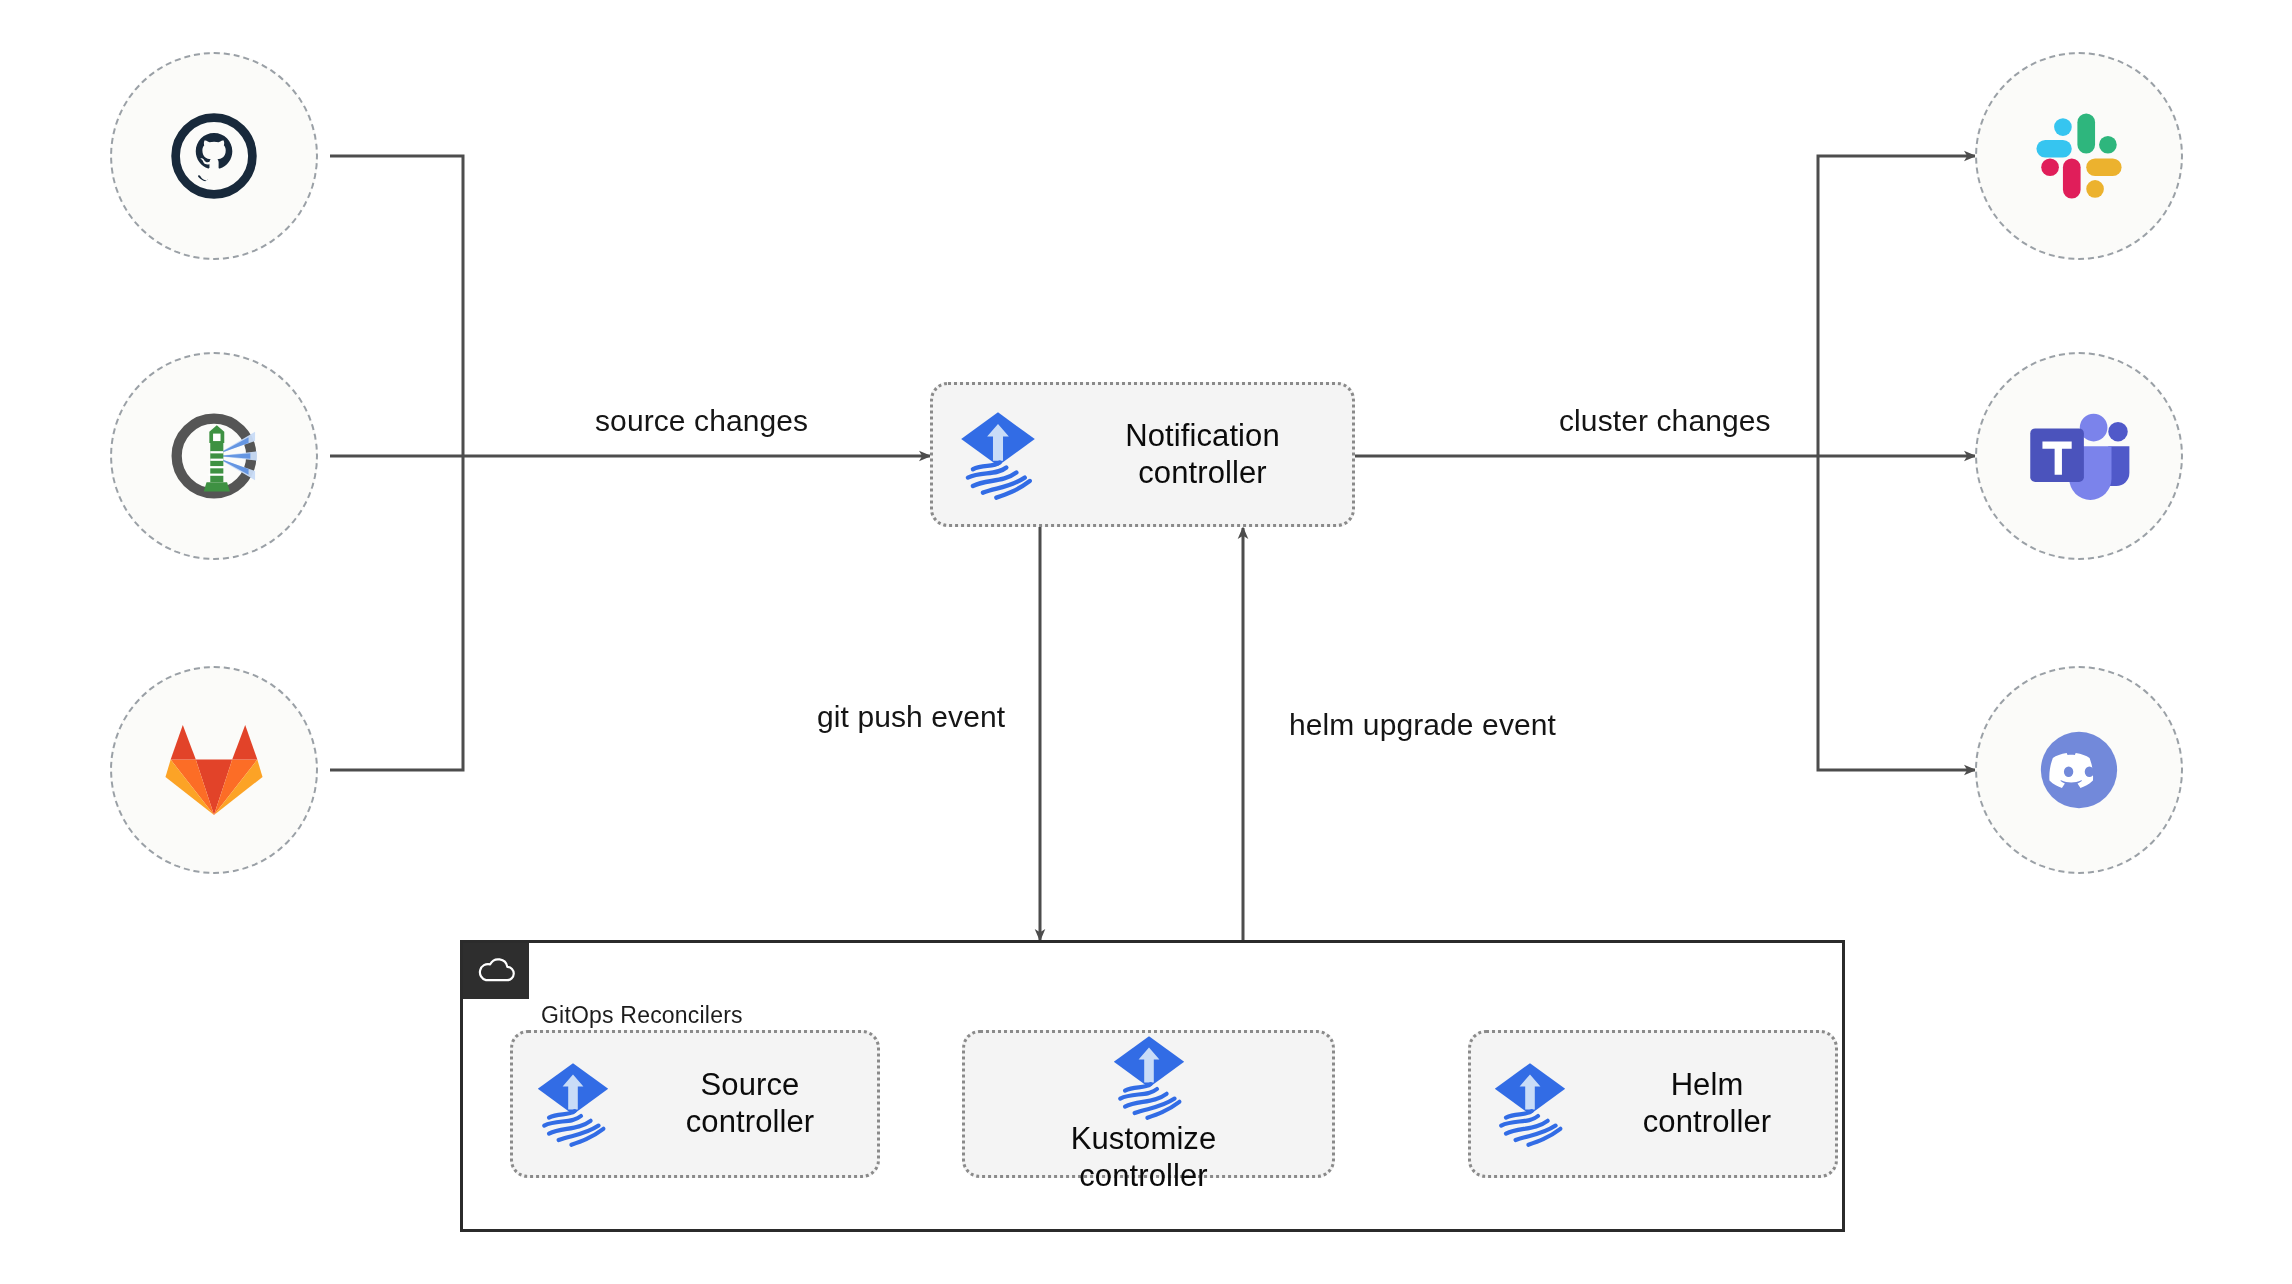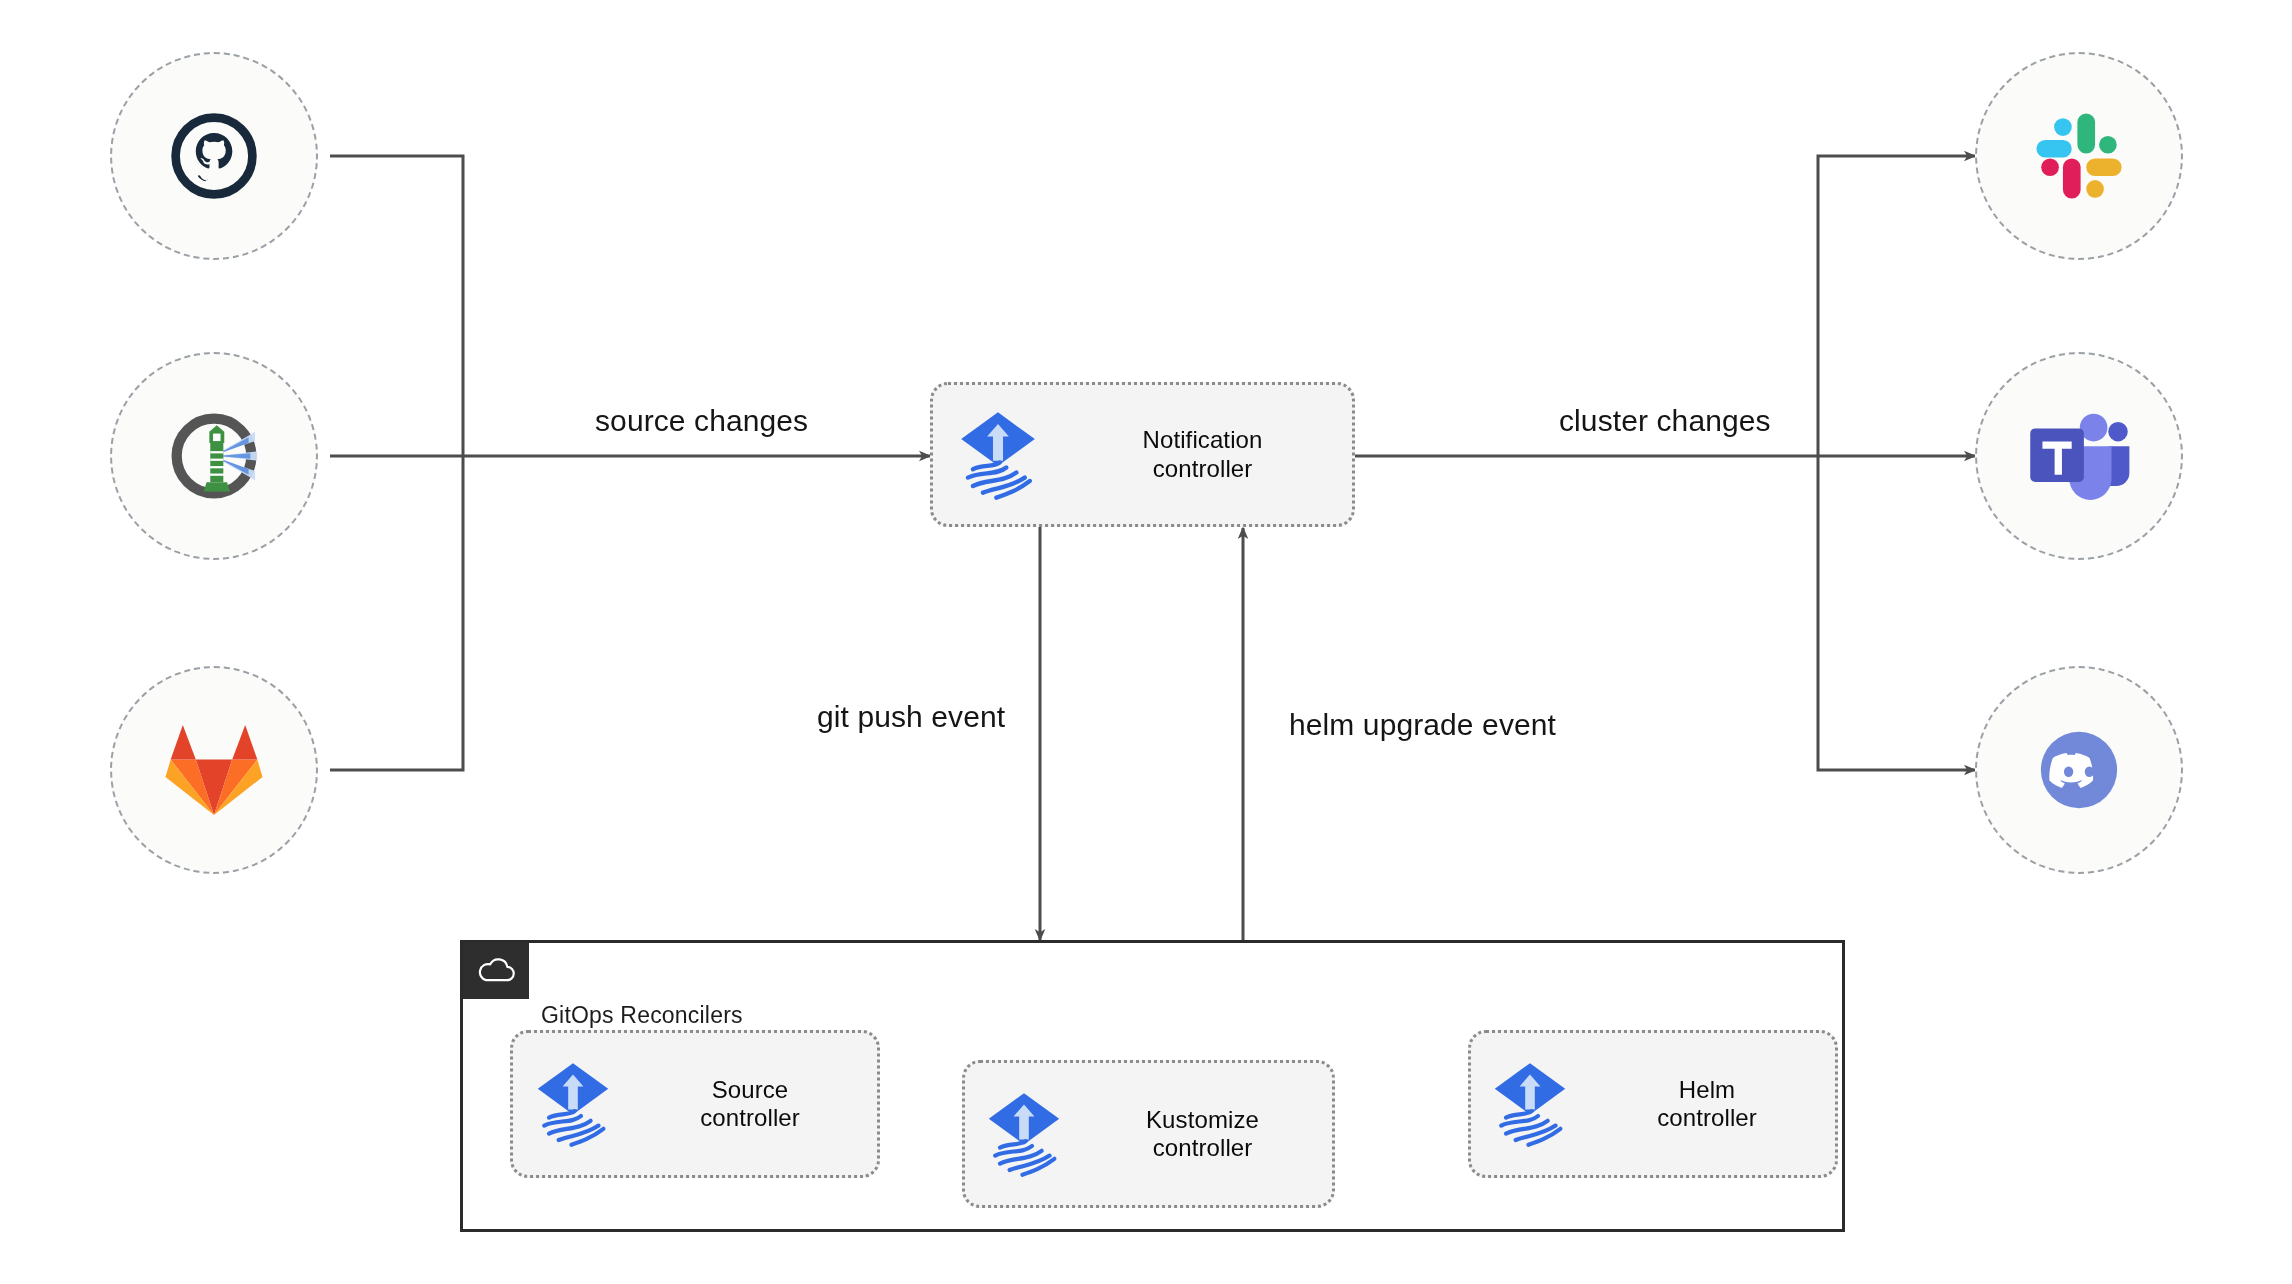--- a/index.html
+++ b/index.html
@@ -18,21 +18,21 @@
 
   
   .ctrl-box{
     position:absolute;box-sizing:border-box;
     background:#f4f4f4;border:3px dotted #8a8a8a;border-radius:18px;
     display:flex;align-items:center;
   }
   .ctrl-ico{flex:0 0 auto;display:flex;align-items:center;justify-content:center;}
   .ctrl-label{
     flex:1 1 auto;text-align:center;color:#0b0b0b;
-    font-size:24px;line-height:1.18;letter-spacing:.1px;padding-right:10px;
+    font-size:31px;line-height:1.18;letter-spacing:.1px;padding-right:10px;
   }
   .ctrl-label .l2{display:block;}
 
   
   .group-box{
     position:absolute;box-sizing:border-box;
     background:#ffffff;border:3px solid #2b2b2b;
   }
   .group-tab{
     position:absolute;left:0;top:0;width:66px;height:56px;background:#2e2e2e;
@@ -229,21 +229,21 @@
           <path d="M48 106 C60 102, 72 98, 88 86"></path>
         </g>
       </svg>
     </div>
     <div class="ctrl-label">
       <span>Source</span>
       <span class="l2">controller</span>
     </div>
   </div>
 
-  <div class="ctrl-box" style="left:962px;top:1060px;width:373px;height:148px;">
+  <div class="ctrl-box" style="left:962px;top:1030px;width:373px;height:148px;flex-direction:column;">
     <div class="ctrl-ico" style="width:118px;">
       <svg width="80" height="88" viewBox="0 0 100 110" aria-hidden="true">
         <path fill="#326ce5" d="M50 4 L94 36 L50 68 L6 36 Z"></path>
         <path fill="#c9dcf7" d="M50 18 L63 33 H56 V62 H44 V33 H37 Z"></path>
         <g stroke="#326ce5" stroke-width="5.2" fill="none" stroke-linecap="round">
           <path d="M20 72 C32 66, 44 70, 52 64"></path>
           <path d="M14 82 C30 74, 48 80, 60 70"></path>
           <path d="M20 92 C36 84, 56 88, 72 76"></path>
           <path d="M32 100 C48 94, 64 94, 82 82"></path>
           <path d="M48 106 C60 102, 72 98, 88 86"></path>

